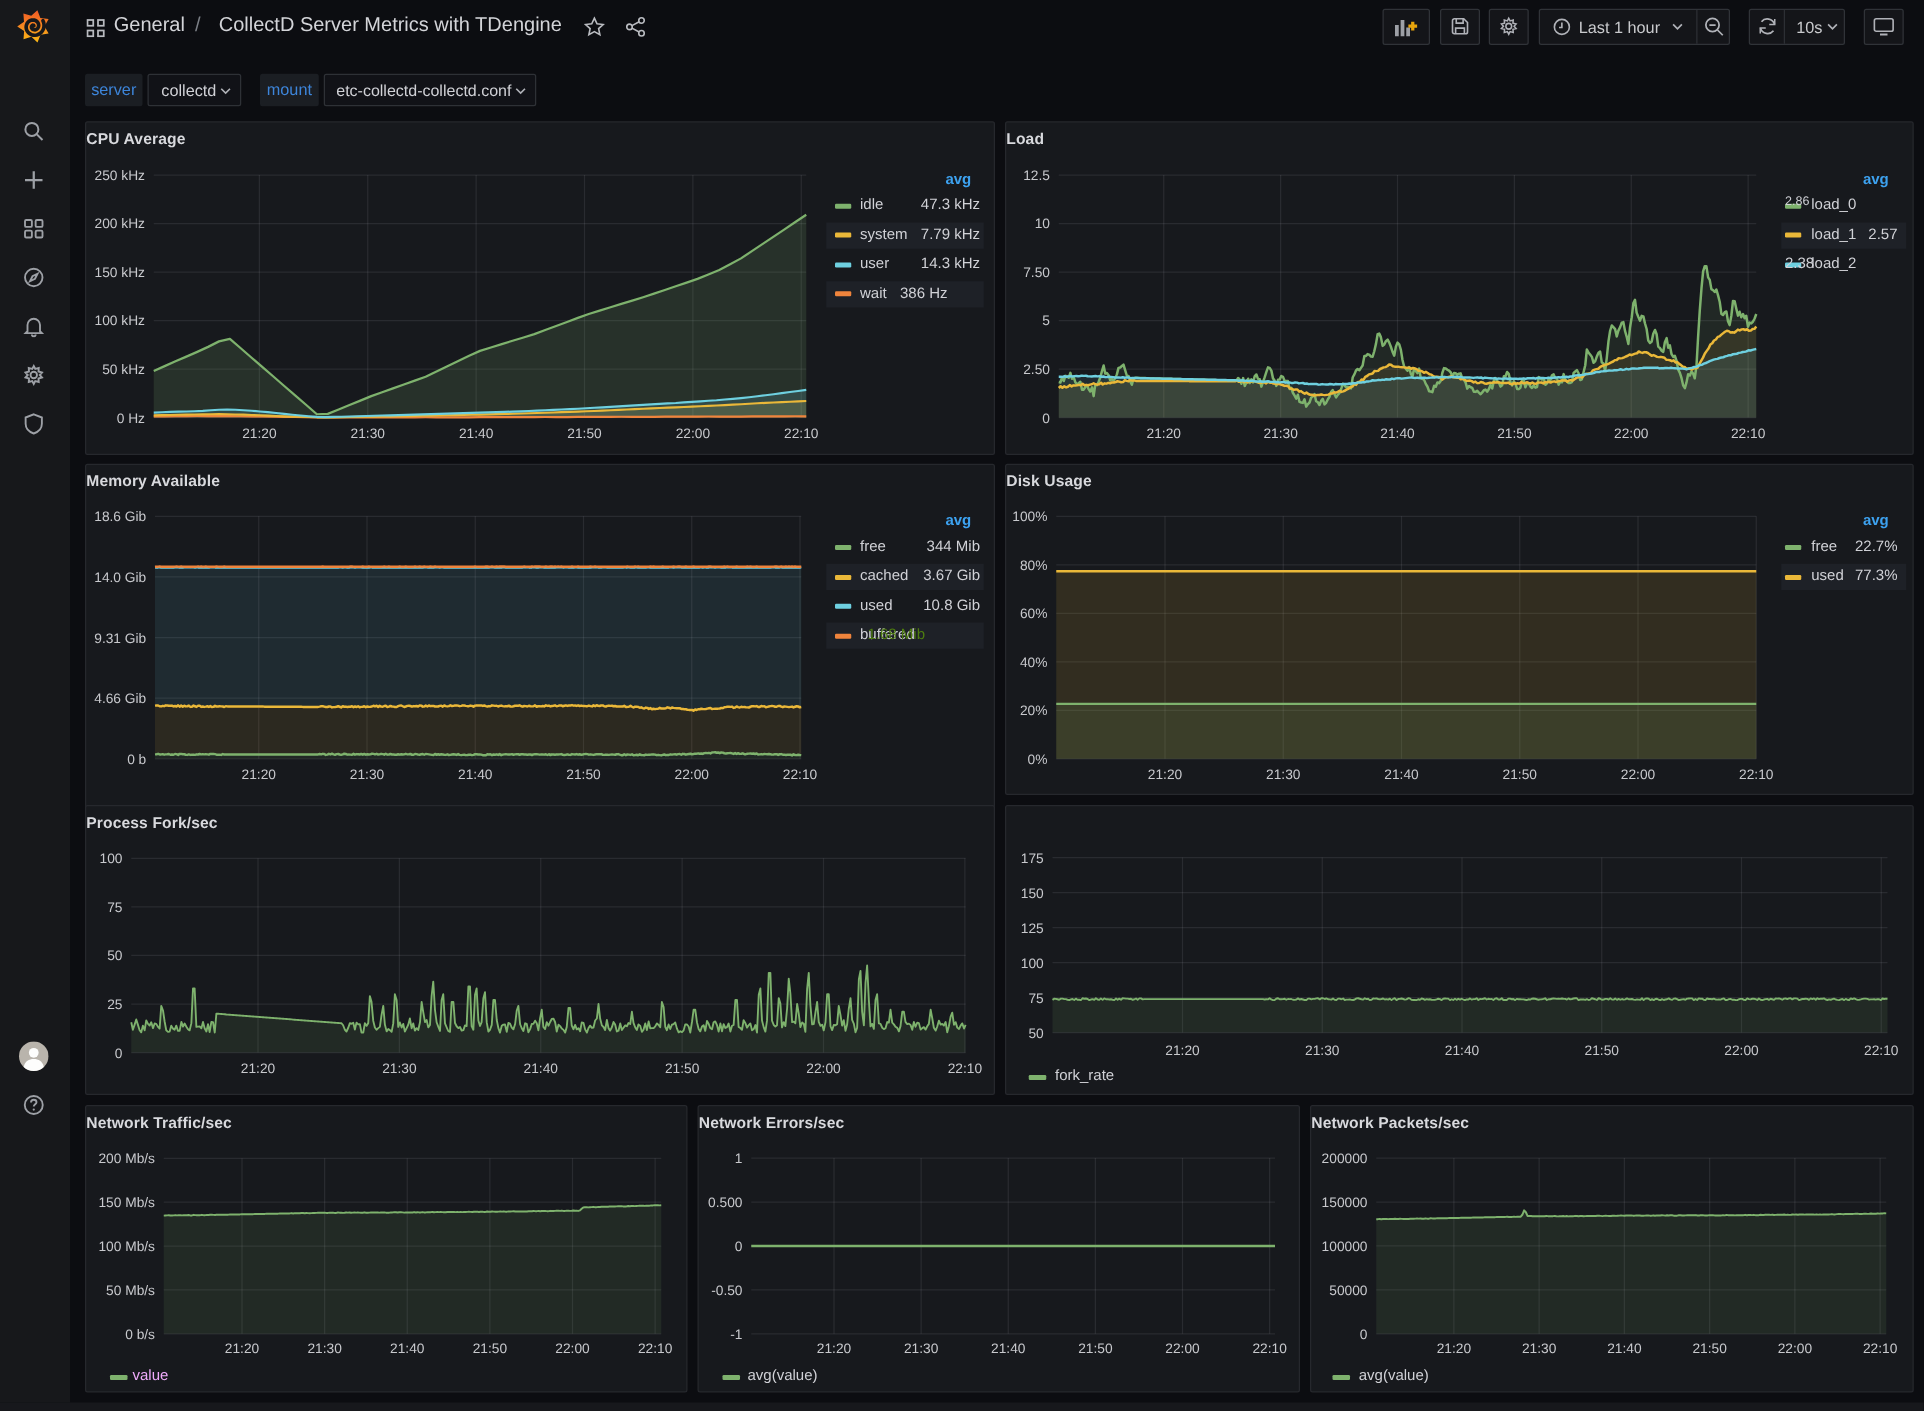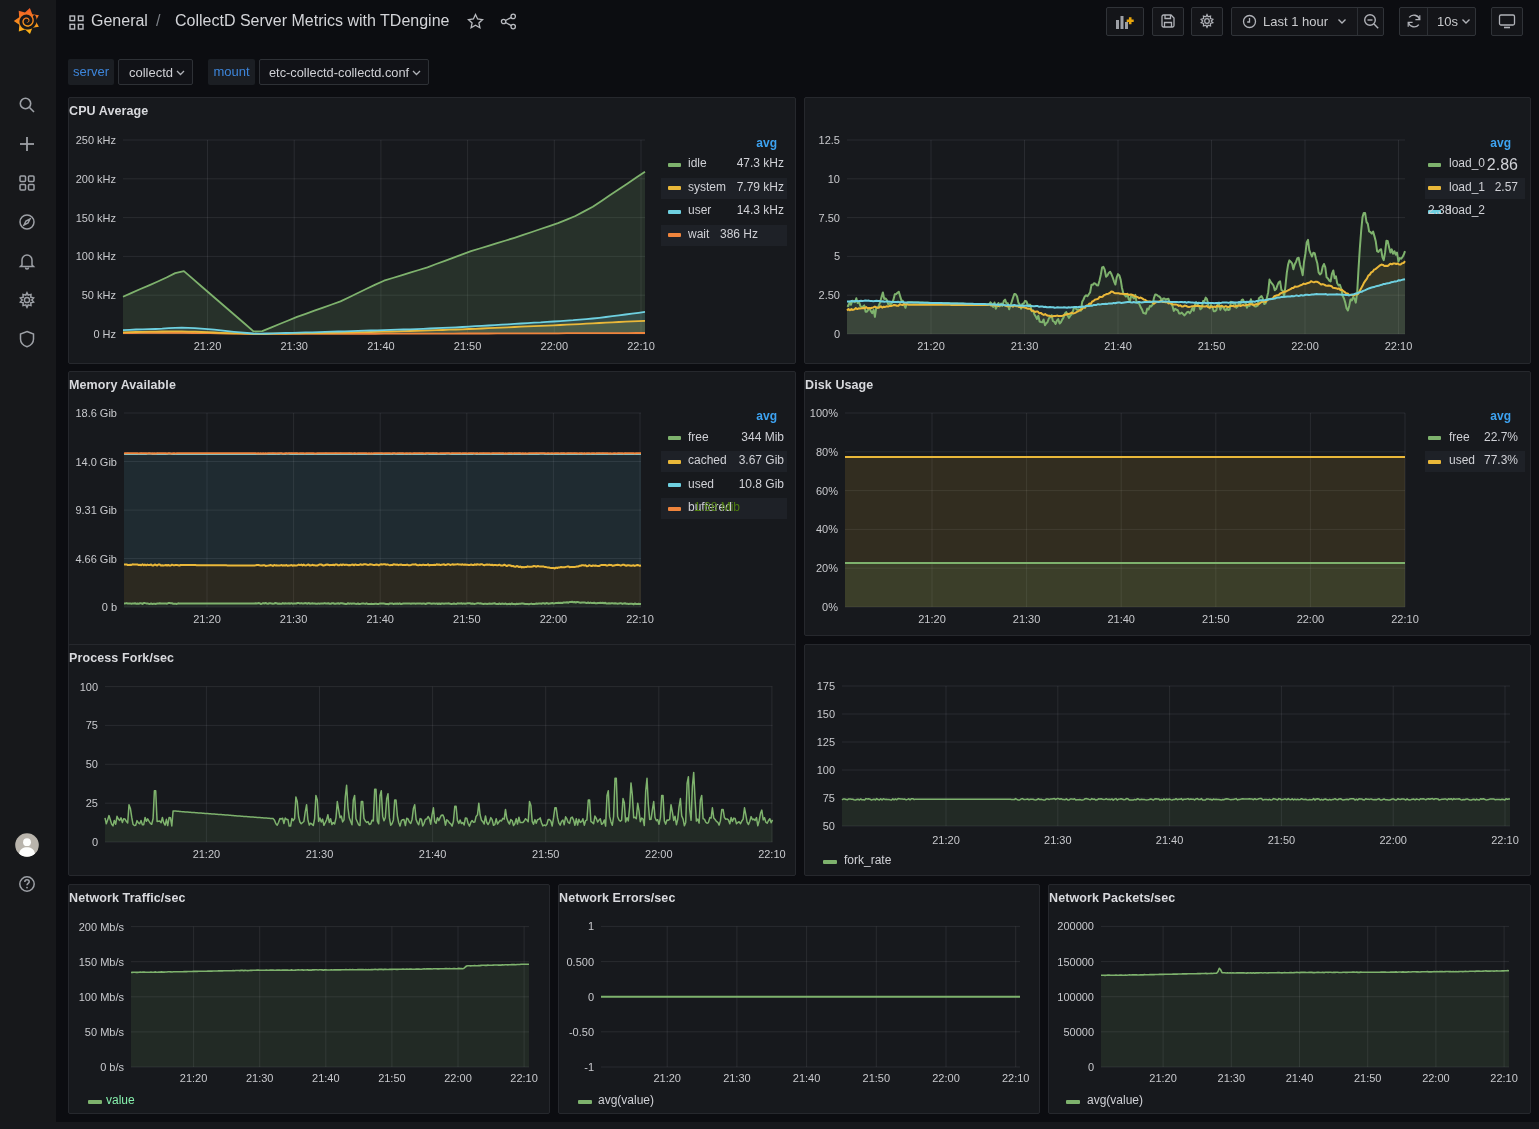--- a/index.html
+++ b/index.html
@@ -193,20 +193,21 @@
     <div class="abs" style="left:619px;top:81.5px;font-size:12px;color:#d0d1d6">system</div>
     <div class="abs" style="left:625px;top:81.5px;width:90px;text-align:right;font-size:12px;color:#d0d1d6">7.79 kHz</div>
     <div class="abs" style="left:599px;top:111.5px;width:13px;height:4px;border-radius:1px;background:#6ED0E0"></div>
     <div class="abs" style="left:619px;top:105.0px;font-size:12px;color:#d0d1d6">user</div>
     <div class="abs" style="left:625px;top:105.0px;width:90px;text-align:right;font-size:12px;color:#d0d1d6">14.3 kHz</div>
     <div class="abs" style="left:592px;top:126.5px;width:126px;height:21px;background:#1e2127"></div>
     <div class="abs" style="left:599px;top:135px;width:13px;height:4px;border-radius:1px;background:#EF843C"></div>
     <div class="abs" style="left:619px;top:128.5px;font-size:12px;color:#d0d1d6">wait</div>
     <div class="abs" style="left:625px;top:128.5px;width:90px;text-align:center;font-size:12px;color:#d0d1d6">386 Hz</div>
   </div><div class="panel" style="left:804px;top:97px;width:727px;height:267px">
+    <div class="ptitle">Load</div>
     <svg class="abs" style="left:0;top:0" width="725" height="265">
       <line x1="42" y1="236.0" x2="600" y2="236.0" stroke="rgba(204,204,220,0.10)" stroke-width="1"></line>
       <line x1="42" y1="197.2" x2="600" y2="197.2" stroke="rgba(204,204,220,0.10)" stroke-width="1"></line>
       <line x1="42" y1="158.4" x2="600" y2="158.4" stroke="rgba(204,204,220,0.10)" stroke-width="1"></line>
       <line x1="42" y1="119.6" x2="600" y2="119.6" stroke="rgba(204,204,220,0.10)" stroke-width="1"></line>
       <line x1="42" y1="80.8" x2="600" y2="80.8" stroke="rgba(204,204,220,0.10)" stroke-width="1"></line>
       <line x1="42" y1="42.0" x2="600" y2="42.0" stroke="rgba(204,204,220,0.10)" stroke-width="1"></line>
       <line x1="126.0" y1="42" x2="126.0" y2="236" stroke="rgba(204,204,220,0.10)" stroke-width="1"></line>
       <line x1="219.5" y1="42" x2="219.5" y2="236" stroke="rgba(204,204,220,0.10)" stroke-width="1"></line>
       <line x1="313.0" y1="42" x2="313.0" y2="236" stroke="rgba(204,204,220,0.10)" stroke-width="1"></line>
@@ -228,21 +229,21 @@
       <text x="126.0" y="252" text-anchor="middle" font-size="11" fill="#c8c9cd">21:20</text>
       <text x="219.5" y="252" text-anchor="middle" font-size="11" fill="#c8c9cd">21:30</text>
       <text x="313.0" y="252" text-anchor="middle" font-size="11" fill="#c8c9cd">21:40</text>
       <text x="406.5" y="252" text-anchor="middle" font-size="11" fill="#c8c9cd">21:50</text>
       <text x="500.0" y="252" text-anchor="middle" font-size="11" fill="#c8c9cd">22:00</text>
       <text x="593.5" y="252" text-anchor="middle" font-size="11" fill="#c8c9cd">22:10</text>
     </svg>
     <div class="abs" style="left:680px;top:37.6px;width:26px;text-align:right;font-size:12px;font-weight:700;color:#3da2f0">avg</div>
     <div class="abs" style="left:623px;top:64.5px;width:13px;height:4px;border-radius:1px;background:#7EB26D"></div>
     <div class="abs" style="left:644px;top:58.0px;font-size:12px;color:#d0d1d6">load_0</div>
-    <div class="abs" style="left:623px;top:58.0px;width:90px;text-align:right;font-size:16px;color:#d0d1d6">2.86</div>
+    <div class="abs" style="left:623px;top:58.0px;width:90px;font-size:10px;color:#d0d1d6">2.86</div>
     <div class="abs" style="left:620px;top:79.5px;width:100px;height:21px;background:#1e2127"></div>
     <div class="abs" style="left:623px;top:88px;width:13px;height:4px;border-radius:1px;background:#EAB839"></div>
     <div class="abs" style="left:644px;top:81.5px;font-size:12px;color:#d0d1d6">load_1</div>
     <div class="abs" style="left:623px;top:81.5px;width:90px;text-align:right;font-size:12px;color:#d0d1d6">2.57</div>
     <div class="abs" style="left:623px;top:111.5px;width:13px;height:4px;border-radius:1px;background:#6ED0E0"></div>
     <div class="abs" style="left:644px;top:105.0px;font-size:12px;color:#d0d1d6">load_2</div>
     <div class="abs" style="left:623px;top:105.0px;width:90px;text-align:left;font-size:12px;color:#d0d1d6">2.38</div>
   </div><div class="panel" style="left:68px;top:371px;width:728px;height:334px">
     <div class="ptitle">Memory Available</div>
     <svg class="abs" style="left:0;top:0" width="726" height="263">
@@ -412,21 +413,21 @@
       <text x="55" y="80.7" text-anchor="end" font-size="11" fill="#c8c9cd">150 Mb/s</text>
       <text x="55" y="45.6" text-anchor="end" font-size="11" fill="#c8c9cd">200 Mb/s</text>
       <text x="124.6" y="197" text-anchor="middle" font-size="11" fill="#c8c9cd">21:20</text>
       <text x="190.7" y="197" text-anchor="middle" font-size="11" fill="#c8c9cd">21:30</text>
       <text x="256.8" y="197" text-anchor="middle" font-size="11" fill="#c8c9cd">21:40</text>
       <text x="322.9" y="197" text-anchor="middle" font-size="11" fill="#c8c9cd">21:50</text>
       <text x="389.0" y="197" text-anchor="middle" font-size="11" fill="#c8c9cd">22:00</text>
       <text x="455.1" y="197" text-anchor="middle" font-size="11" fill="#c8c9cd">22:10</text>
     </svg>
     <div class="abs" style="left:18.5px;top:214.5px;width:14px;height:4px;border-radius:1px;background:#7EB26D"></div>
-    <div class="abs" style="left:37px;top:207.5px;font-size:12px;color:#86efac">value</div>
+    <div class="abs" style="left:37px;top:207.5px;font-size:12px;color:#f0abfc">value</div>
   </div><div class="panel" style="left:558px;top:884px;width:482px;height:230px">
     <div class="ptitle">Network Errors/sec</div>
     <svg class="abs" style="left:0;top:0" width="480" height="228">
       <line x1="42" y1="182.0" x2="461" y2="182.0" stroke="rgba(204,204,220,0.10)" stroke-width="1"></line>
       <line x1="42" y1="146.8" x2="461" y2="146.8" stroke="rgba(204,204,220,0.10)" stroke-width="1"></line>
       <line x1="42" y1="111.7" x2="461" y2="111.7" stroke="rgba(204,204,220,0.10)" stroke-width="1"></line>
       <line x1="42" y1="76.6" x2="461" y2="76.6" stroke="rgba(204,204,220,0.10)" stroke-width="1"></line>
       <line x1="42" y1="41.4" x2="461" y2="41.4" stroke="rgba(204,204,220,0.10)" stroke-width="1"></line>
       <line x1="108.2" y1="41.4" x2="108.2" y2="182" stroke="rgba(204,204,220,0.10)" stroke-width="1"></line>
       <line x1="177.9" y1="41.4" x2="177.9" y2="182" stroke="rgba(204,204,220,0.10)" stroke-width="1"></line>

